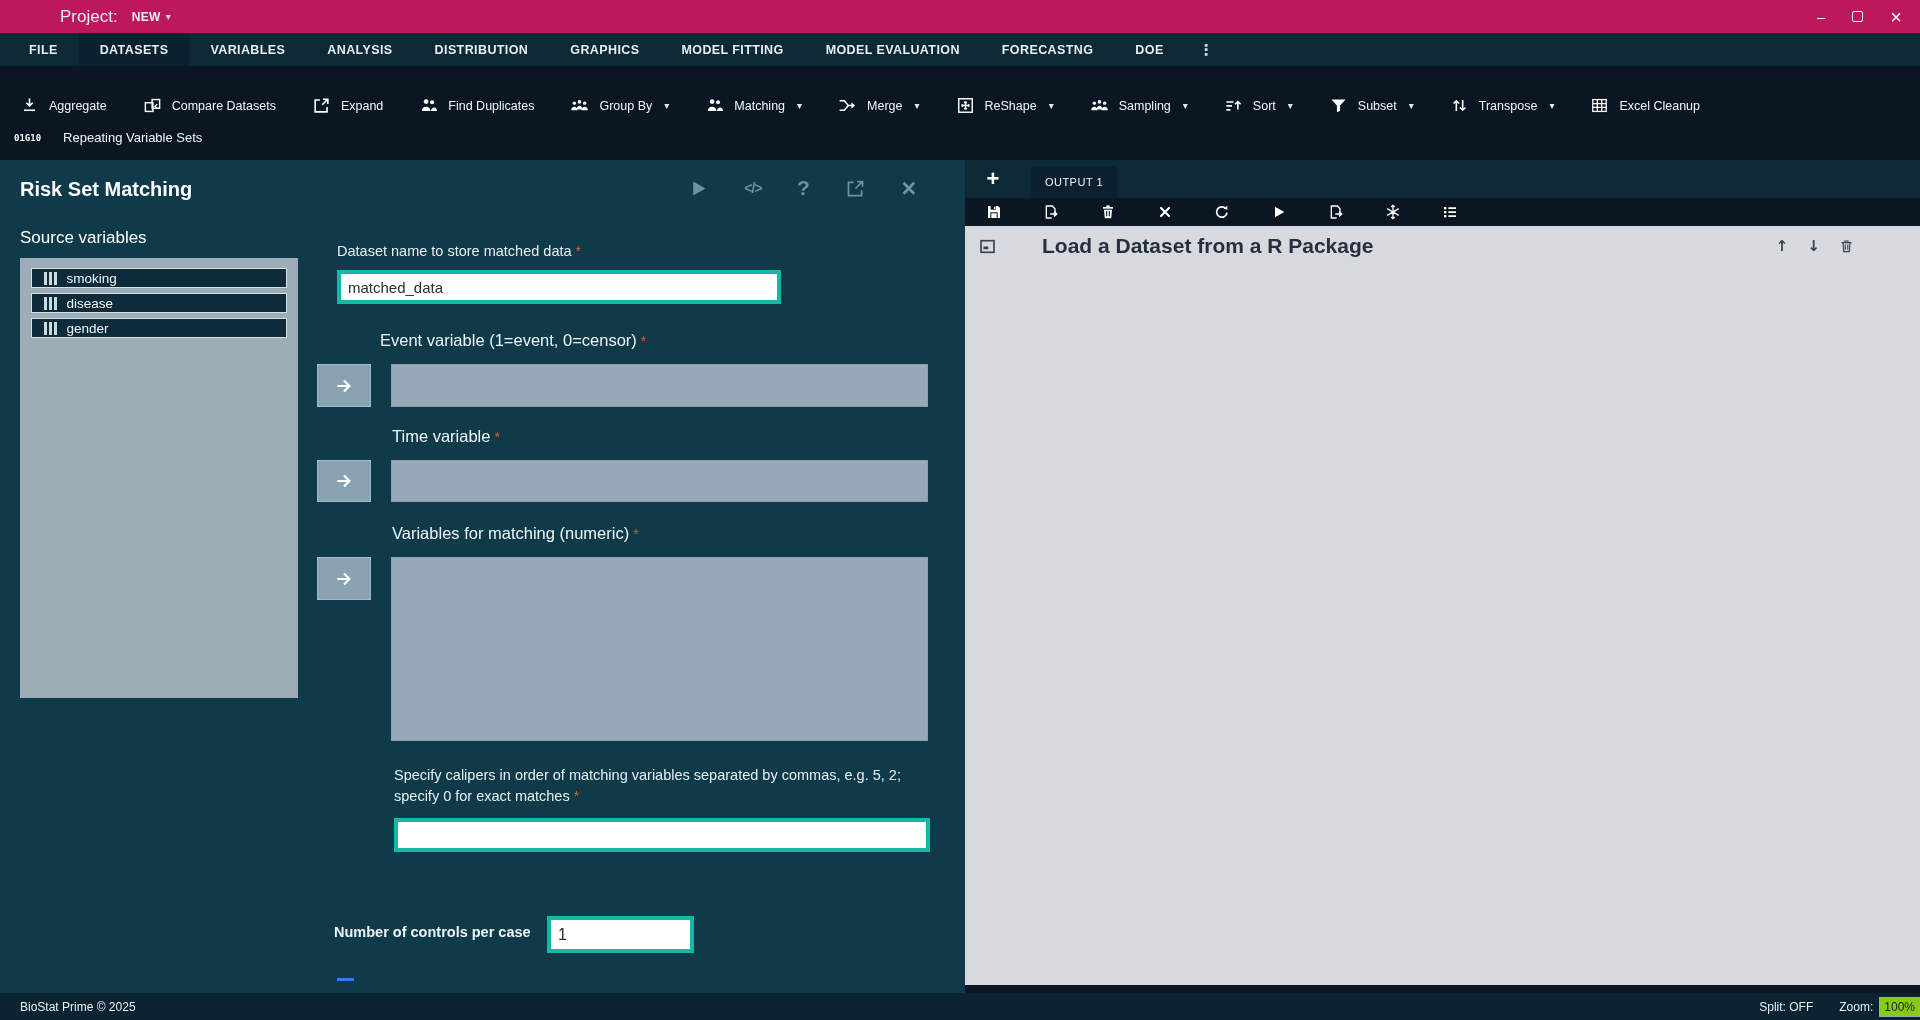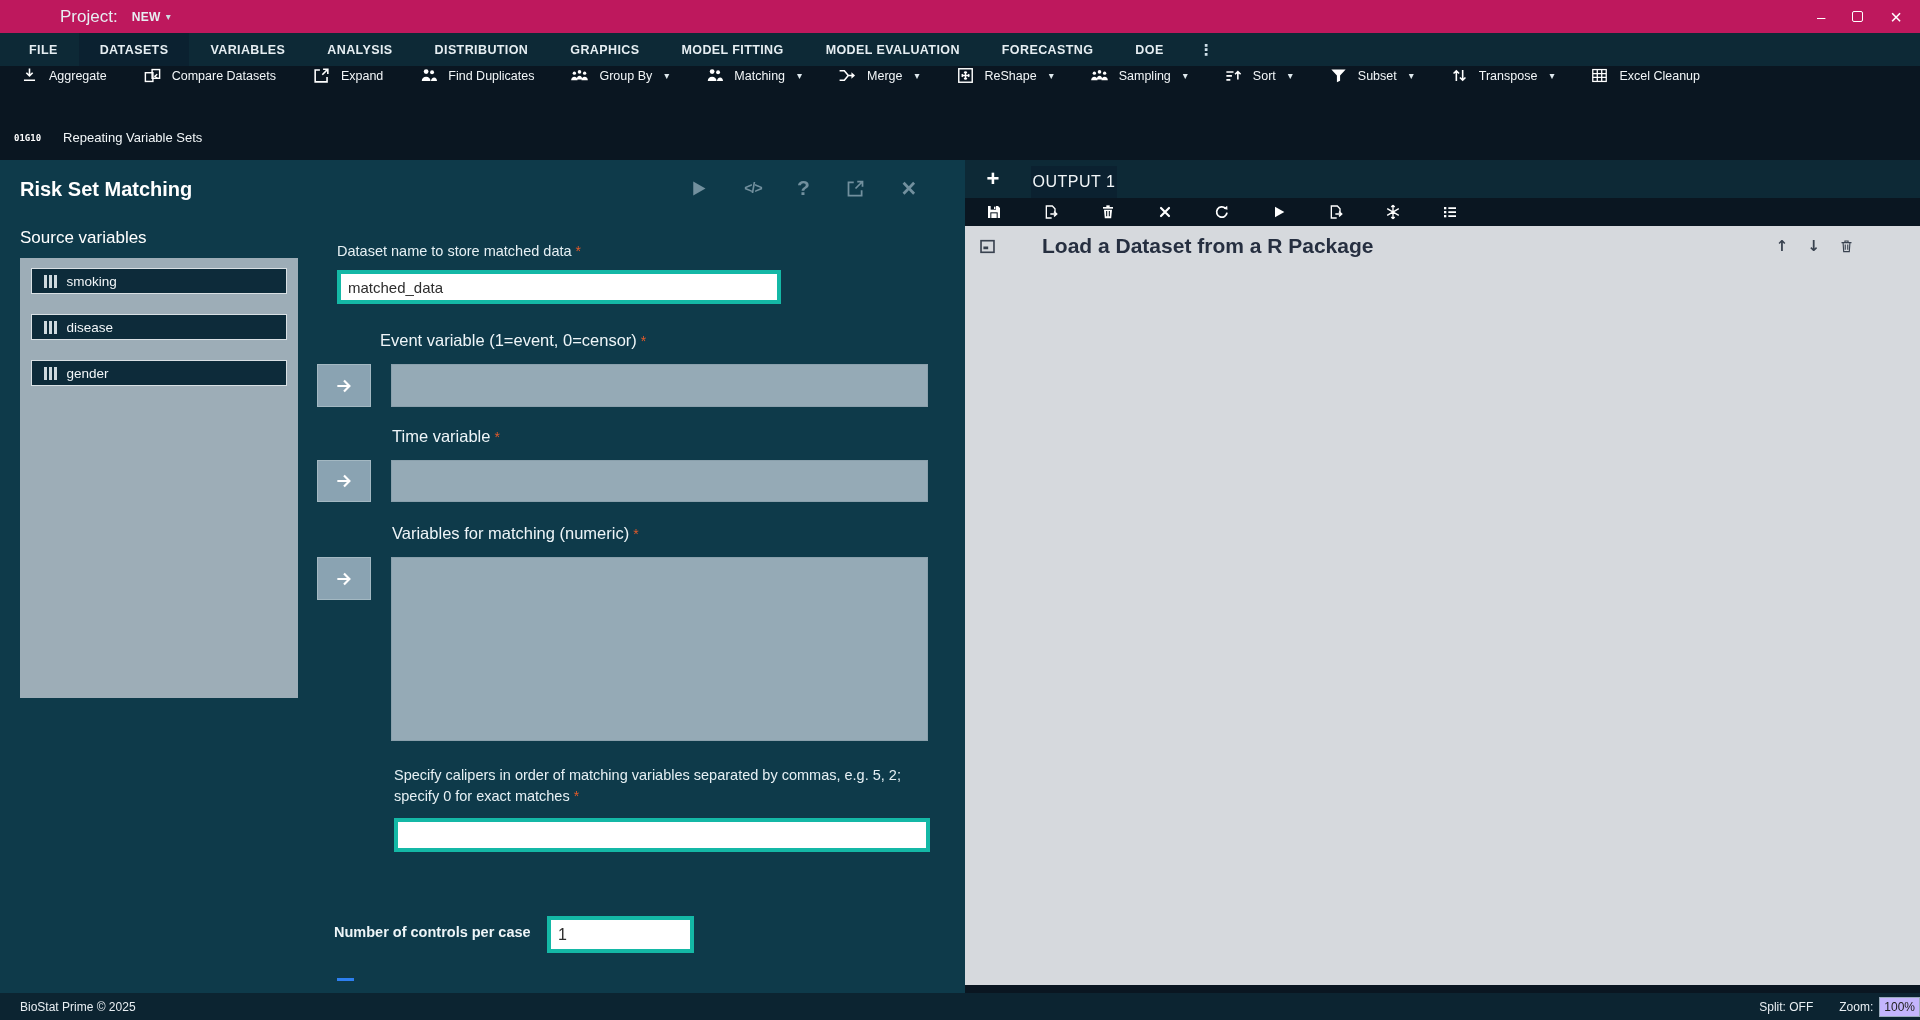--- a/index.html
+++ b/index.html
@@ -21,21 +21,21 @@
   .winclose { font-size:20px; }
 
   .menubar { position:absolute; left:0; top:33px; width:1920px; height:33px;
     background:#0d2936; display:flex; align-items:stretch; padding-left:8px; }
   .menu-item { color:#e6eef2; font-size:12.5px; font-weight:bold; letter-spacing:.4px;
     display:flex; align-items:center; padding:0 21px; }
   .menu-item.active { background:#0b2130; }
   .menu-kebab { color:#cfe0ea; font-size:15px; font-weight:bold; display:flex; align-items:center; padding:0 14px; }
 
   .toolbars { position:absolute; left:0; top:66px; width:1920px; height:94px; background:#0a1621; }
-  .toolrow1 { display:flex; align-items:flex-start; height:49px; padding-left:20px; gap:36px; }
+  .toolrow1 { display:flex; align-items:flex-end; height:49px; padding-left:20px; gap:36px; }
   .toolrow2 { display:flex; align-items:center; height:45px; padding-left:14px; }
   .tool-item { display:flex; align-items:center; gap:10px; color:#f2f6f8; font-size:12.5px; }
   .tool-item .ic { width:19px; height:19px; color:#fff; flex:0 0 auto; }
   .caret { font-size:10px; color:#dfe9ee; margin-left:2px; }
   .rvs-icon { display:flex; flex-direction:row; color:#fff;
     font-family:"DejaVu Sans Mono","Liberation Mono",monospace;
     font-size:9px; font-weight:bold; line-height:8px; letter-spacing:0; margin-right:12px; }
 
   
   .dialog { position:absolute; left:0; top:160px; width:965px; height:833px; background:#0e3a4a; }
@@ -43,21 +43,21 @@
   .dlg-icons { position:absolute; left:688px; top:16px; width:228px; display:flex;
     justify-content:space-between; align-items:center; color:#72909e; }
   .dlg-icons .ic { width:21px; height:21px; }
   .code-glyph { font-size:14px; font-weight:bold; letter-spacing:-1px; }
   .help-glyph { font-size:21px; font-weight:bold; }
   .x-glyph { font-size:25px; line-height:20px; font-weight:bold; }
 
   .src-label { position:absolute; left:20px; top:68px; font-size:17px; color:#fff; }
   .src-box { position:absolute; left:20px; top:98px; width:278px; height:440px;
     background:#9dadb7; padding:10px 11px; }
-  .var-item { height:26px; margin-bottom:20px; background:#0d2b3a; border:1px solid #d9e0e4;
+  .var-item { height:20px; margin-bottom:5px; background:#0d2b3a; border:1px solid #d9e0e4;
     display:flex; align-items:center; padding-left:12px; color:#f2f6f8; font-size:13.5px; }
   .dragbars { display:flex; gap:2.5px; margin-right:10px; }
   .dragbars span { width:2.5px; height:13px; background:#cfd9de; display:block; }
 
   .fld-label { position:absolute; color:#e6f0f4; font-size:14.5px; }
   .sec-label { position:absolute; color:#eef5f8; font-size:16.5px; }
   .req { color:#e05a2b; margin-left:4px; font-size:14px; }
   .winput { position:absolute; background:#fff; border:4px solid #14b8a6; color:#2d2d2d;
     font-size:15px; padding:0 7px; font-family:"Liberation Sans","DejaVu Sans",sans-serif; }
   .gfield { position:absolute; background:#95aab6; border:1px solid #8aa0ac; }
@@ -68,40 +68,40 @@
     color:#e6f0f4; font-size:14.5px; line-height:1.45; }
   .ncc-label { position:absolute; left:334px; top:764px; color:#eef5f8; font-size:14.5px; font-weight:600; }
   .blue-dash { position:absolute; left:337px; top:818px; width:17px; height:3px; background:#2d7ff0; }
 
   
   .rightpanel { position:absolute; left:965px; top:160px; width:955px; height:833px; background:#0a1621; }
   .tabstrip { position:absolute; left:0; top:0; width:955px; height:38px; background:#0d2936; }
   .plusbtn { position:absolute; left:13px; top:4px; width:30px; height:30px; color:#fff;
     font-size:22px; font-weight:bold; display:flex; align-items:center; justify-content:center; }
   .outtab { position:absolute; left:66px; top:6px; width:86px; height:32px; background:#0b2130;
-    color:#f2f6f8; font-size:16px; letter-spacing:.5px; display:flex; align-items:center; justify-content:center; }
+    color:#f2f6f8; font-size:11px; letter-spacing:.5px; display:flex; align-items:center; justify-content:center; }
   .outtoolbar { position:absolute; left:0; top:38px; width:955px; height:28px; background:#0a1621;
     display:flex; align-items:center; padding-left:21px; gap:41px; color:#fff; }
   .outtoolbar .ic { width:16px; height:16px; }
   .content { position:absolute; left:0; top:66px; width:955px; height:759px; background:#d6d9dd; }
   .content-head { display:flex; align-items:center; padding:8px 66px 0 14px; }
   .content-head .winic { width:17px; height:15px; color:#39424f; }
   .out-heading { margin-left:46px; font-size:21px; font-weight:bold; color:#262f40; }
   .head-actions { margin-left:auto; display:flex; align-items:center; gap:19px; color:#39424f; }
   .head-actions .arrowg { font-size:15px; font-weight:bold; font-family:"DejaVu Sans",sans-serif; }
   .head-actions .ic { width:15px; height:16px; }
 
   
   .statusbar { position:absolute; left:0; top:993px; width:1920px; height:27px; background:#0c2431;
     display:flex; align-items:center; color:#e9eff3; font-size:12px; }
   .sb-left { margin-left:20px; }
   .sb-right { margin-left:auto; display:flex; align-items:center; }
   .sb-split { margin-right:26px; }
   .sb-zoomlabel { margin-right:6px; }
-  .zoombox { background:#c4b5fd; color:#222; font-size:12px; padding:2px 4px; border:1px solid #9ab; }
+  .zoombox { background:#84cc16; color:#222; font-size:12px; padding:2px 4px; border:1px solid #9ab; }
 
   svg { display:block; }
 </style>
 </head>
 <body>
 
 <div class="titlebar" data-interactable="false">
   <span class="proj-label" data-interactable="false">Project:</span>
   <span class="proj-value" data-interactable="true">NEW</span>
   <span class="proj-caret" data-interactable="true">▾</span>

